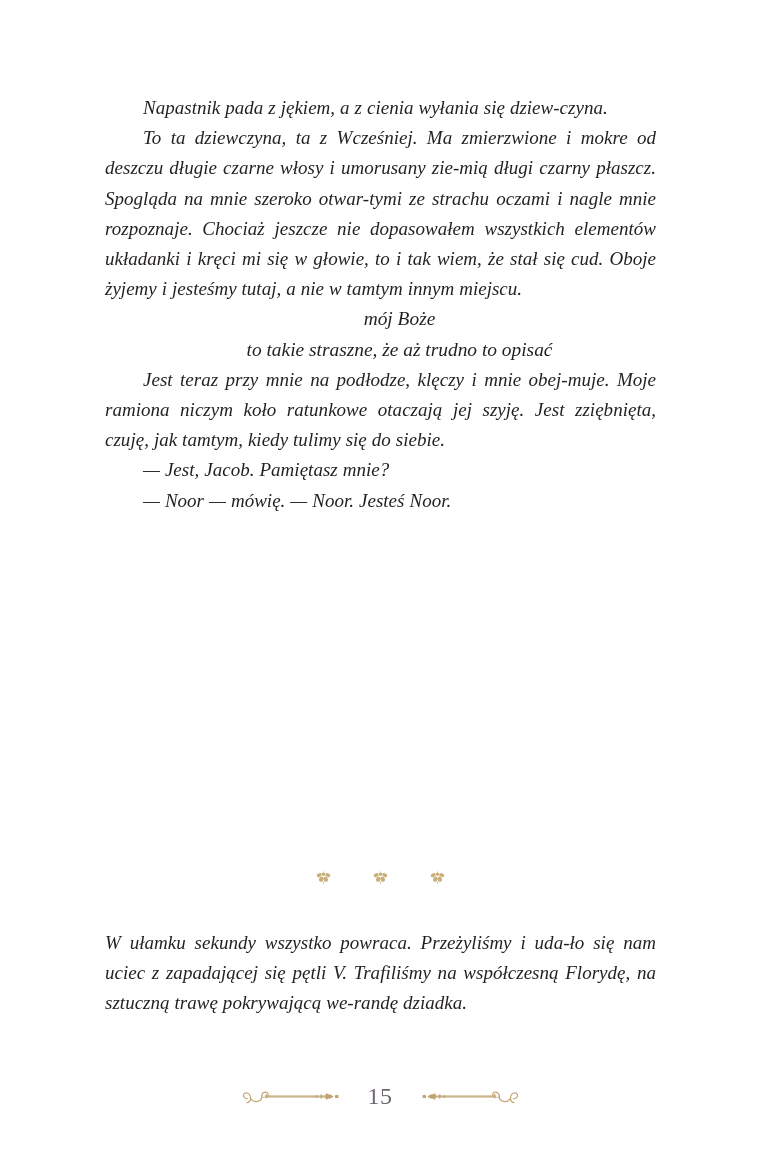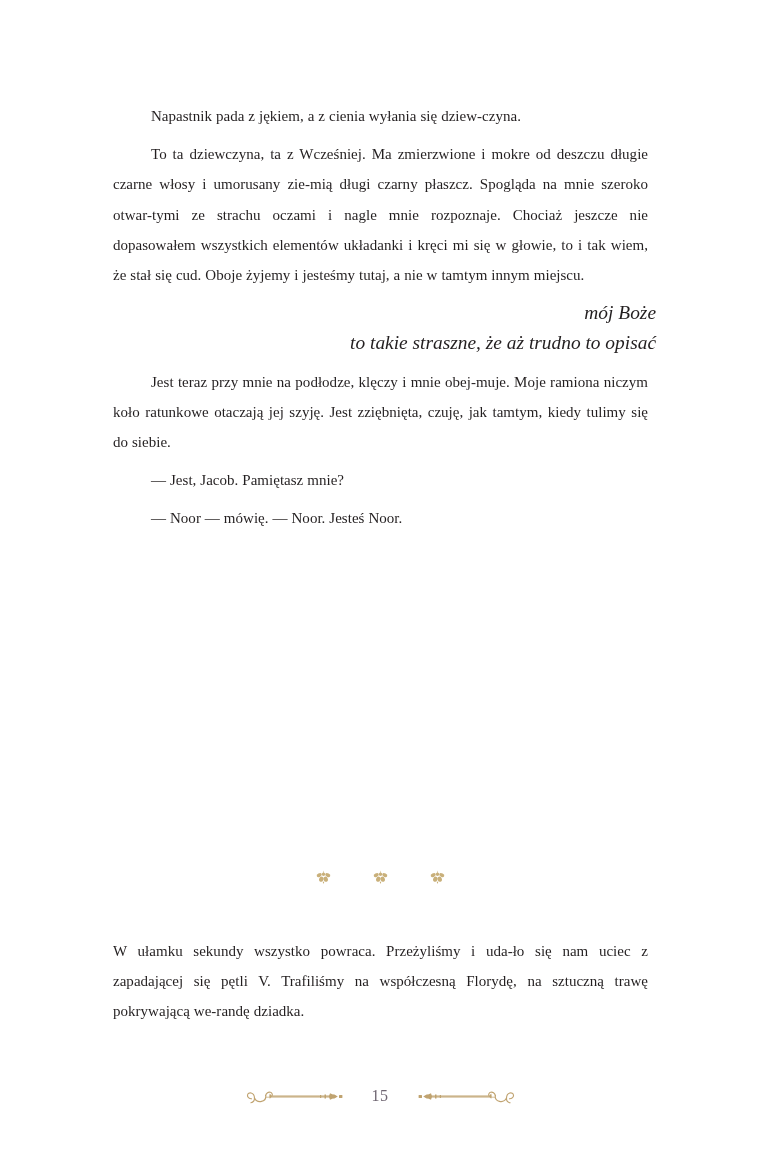--- a/index.html
+++ b/index.html
@@ -25,42 +25,43 @@
   }
 
   .textblock {
     position: absolute;
     left: 105px;
     top: 93px;
     width: 551px;
   }
 
   p.para {
-    margin: 8px;
-    font-size: 15px;
+    margin: 0;
+    font-size: 19px;
     line-height: 30.2px;
     text-align: justify;
     text-justify: inter-word;
     text-indent: 38px;
     hyphens: manual;
     letter-spacing: 0.02px;
     word-spacing: 0.2px;
     color: #231f20;
+    font-style: italic;
   }
 
   p.para.noindent {
     text-indent: 0;
   }
 
   p.verse {
     margin: 0;
     font-size: 19.4px;
     line-height: 30.2px;
     font-style: italic;
-    text-align: right;
+    text-align: center;
     text-indent: 38px;
     color: #231f20;
   }
 
   
   .ornament-break {
     position: absolute;
     left: 0;
     top: 866px;
     width: 760px;
@@ -93,21 +94,21 @@
     display: flex;
     align-items: center;
     justify-content: center;
   }
   .footer .flourish {
     width: 104px;
     height: 26px;
     display: block;
   }
   .footer .folio {
-    font-size: 16px;
+    font-size: 24px;
     color: #6f6672;
     margin: 14px 24px;
     line-height: 1;
     letter-spacing: 0.5px;
     font-family: "Liberation Serif", "DejaVu Serif", serif;
   }
 </style>
 </head>
 <body>
 

